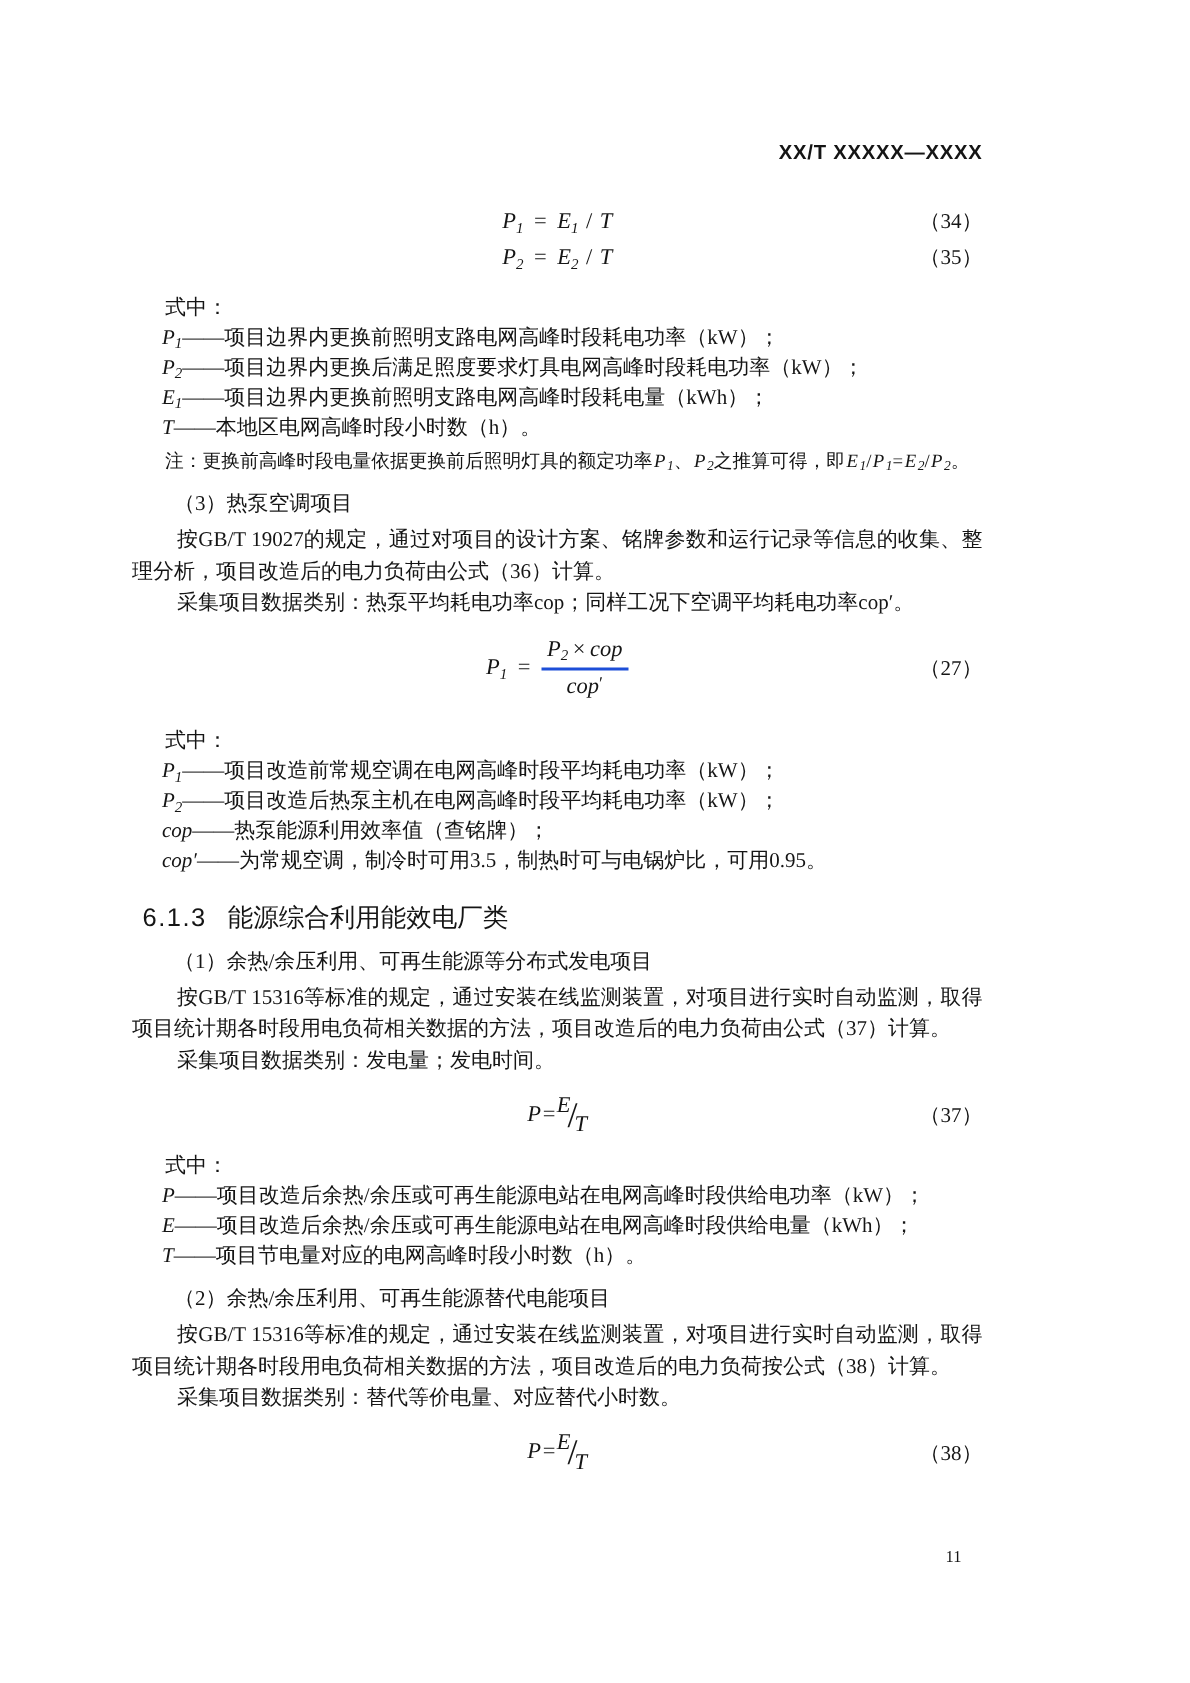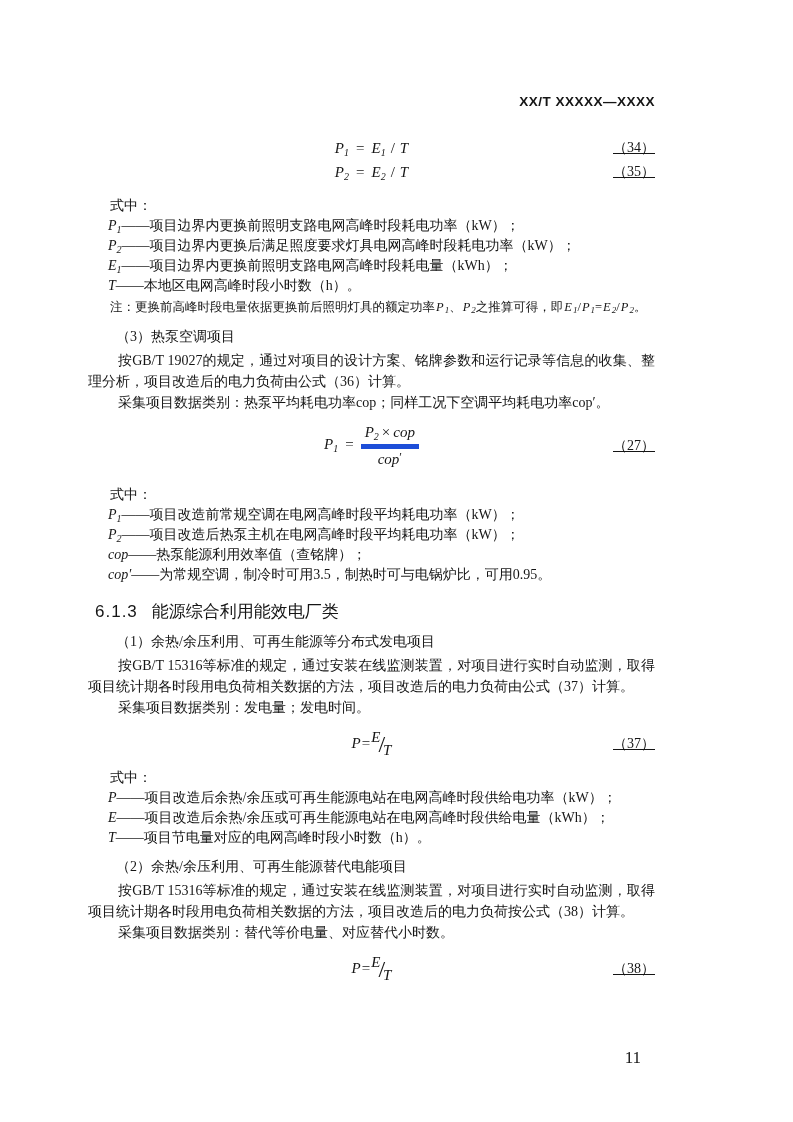--- a/index.html
+++ b/index.html
@@ -26,21 +26,21 @@
     line-height: 16px;
   }
 
   
   .eqrow {
     display: grid;
     grid-template-columns: 1fr auto 1fr;
     align-items: center;
   }
   .eqrow .sp { justify-self: start; }
-  .eqrow .num { justify-self: end; font-size: 14px; text-decoration: underline; }
+  .eqrow .num { justify-self: end; font-size: 14px; }
   .eq { font-size: 15px; white-space: nowrap; }
   .eq i { font-style: italic; }
   sub.es { font-size: 10px; font-style: italic; vertical-align: -3px; line-height: 0; }
   .eqop { margin: 0 7px; font-style: normal; }
   .eqop2 { margin: 0 1px; font-style: normal; }
   .eqsl { margin: 0 5px; font-style: normal; }
   .eqrow34 { margin-top: 26px; min-height: 24px; }
   .eqrow35 { margin-top: 0; min-height: 24px; }
   .eqrow36 { margin-top: 8px; min-height: 50px; }
   .eqrow-d { min-height: 40px; }
@@ -48,21 +48,21 @@
   .eqrow38 { margin-top: 6px; }
 
   
   .frac {
     display: inline-flex;
     flex-direction: column;
     text-align: center;
     vertical-align: middle;
     line-height: 1.3;
   }
-  .fnum { border-bottom: 5px solid #1d4ed8; padding: 0 4px 1px; }
+  .fnum { border-bottom: 2px solid #1d4ed8; padding: 0 4px 1px; }
   .fden { padding-top: 1px; }
   .times { margin: 0 3px; font-style: normal; }
   .prime { font-style: normal; font-size: 12px; vertical-align: 3px; }
 
   
   .dfrac { display: inline-block; white-space: nowrap; }
   .dfrac .up { vertical-align: 6px; }
   .dfrac .sl { font-size: 24px; font-style: normal; vertical-align: -4px; margin: 0 -2px; line-height: 0; display: inline-block; }
   .dfrac .dn { vertical-align: -7px; }
 
@@ -87,22 +87,21 @@
     margin-top: 16px;
     padding-left: 7px;
     line-height: 22px;
   }
   .heading .hnum { margin-right: 14px; letter-spacing: 1px; }
 
   .pagenum {
     position: absolute;
     top: 1032px;
     right: 86px;
-    font-size: 17px;
-    margin-top: 16px;
+    font-size: 11px;
   }
 </style>
 </head>
 <body>
 
 <div class="page">
   <div class="content">
 
     <div class="doc-header">XX/T XXXXX—XXXX</div>
 

